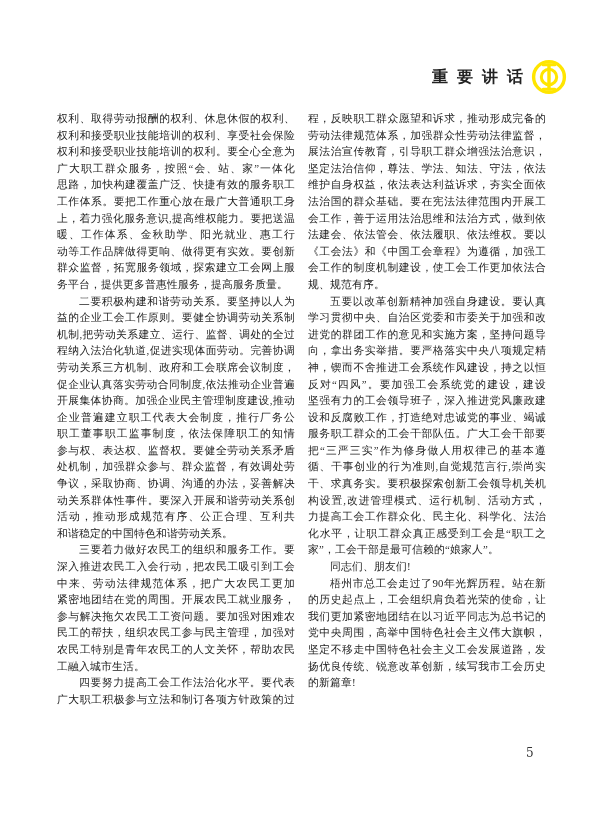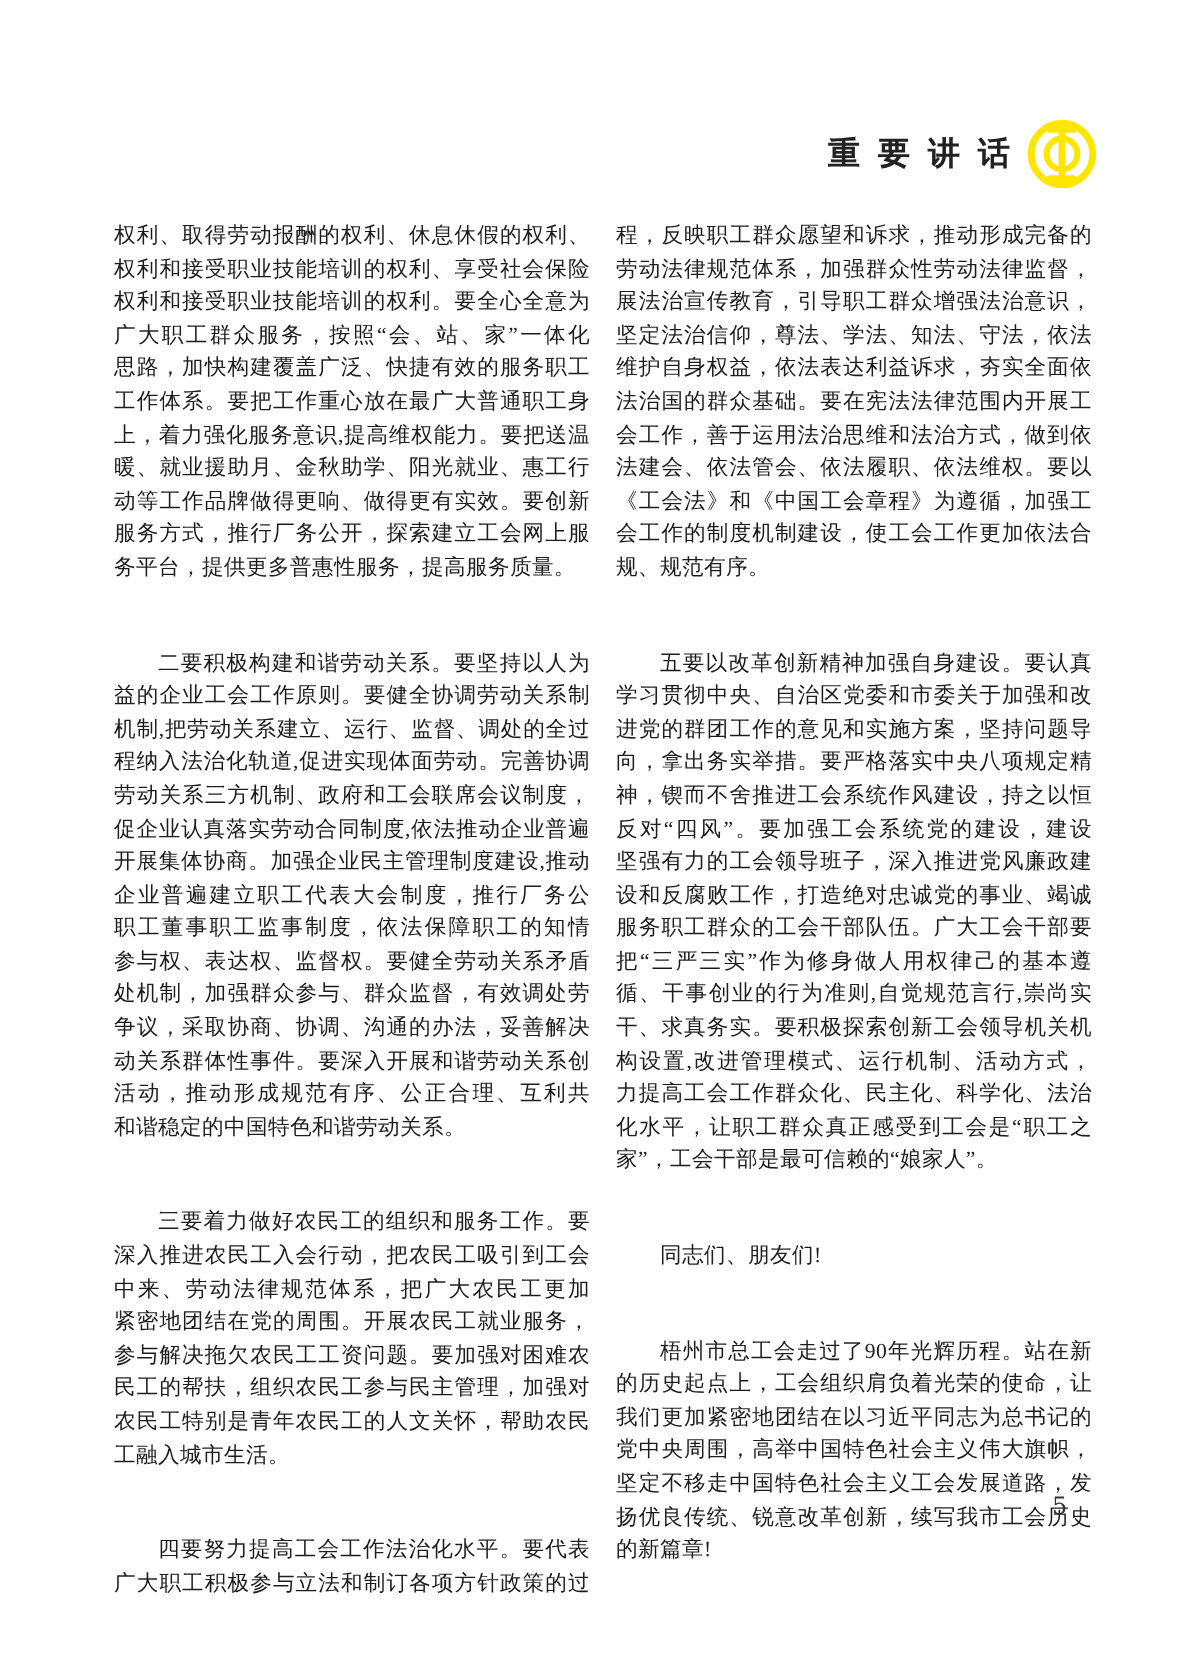--- a/index.html
+++ b/index.html
@@ -2,21 +2,21 @@
 <html><head>
 <meta charset="utf-8">
 <style>
   html,body{margin:0;padding:0;}
   body{
     width:600px;height:827px;position:relative;overflow:hidden;
     background:#ffffff;color:#1c1c1c;
     font-family:"Liberation Serif","DejaVu Serif",serif;
   }
   .header{
-    position:absolute;top:58px;right:50px;
+    position:absolute;top:58px;right:32px;
     display:flex;align-items:center;
   }
   .header-title{
     font-family:"DejaVu Sans","Liberation Sans",sans-serif;
     font-weight:bold;font-size:16px;letter-spacing:9px;
     color:#222;white-space:nowrap;margin-right:-2px;
   }
   .logo{width:38px;height:38px;display:block;}
   .columns{
     position:absolute;top:110px;left:57px;
@@ -24,21 +24,21 @@
   }
   .column{width:238px;}
   .line{
     font-size:10.8px;line-height:16.6px;height:16.6px;
     text-align:justify;text-align-last:justify;
     text-justify:inter-character;
     letter-spacing:0.2px;
     overflow:hidden;
   }
   .line.end{text-align-last:left;}
-  .line.indent{text-indent:22px;margin-top:31px;}
+  .line.indent{text-indent:22px;}
   .page-number{
     position:absolute;top:746px;left:526px;
     font-size:12px;color:#333;
     font-family:"DejaVu Serif","Liberation Serif",serif;
   }
 </style>
 </head>
 <body>
 
 <div>
@@ -58,23 +58,23 @@
 
   <div class="columns">
     <div class="column">
         <div class="line">权利、取得劳动报酬的权利、休息休假的权利、</div>
         <div class="line">权利和接受职业技能培训的权利、享受社会保险的</div>
         <div class="line">权利和接受职业技能培训的权利。要全心全意为</div>
         <div class="line">广大职工群众服务，按照“会、站、家”一体化</div>
         <div class="line">思路，加快构建覆盖广泛、快捷有效的服务职工</div>
         <div class="line">工作体系。要把工作重心放在最广大普通职工身</div>
         <div class="line">上，着力强化服务意识,提高维权能力。要把送温</div>
-        <div class="line">暖、就业援助月、金秋助学、阳光就业、惠工行</div>
+        <div class="line">暖、工作体系、金秋助学、阳光就业、惠工行</div>
         <div class="line">动等工作品牌做得更响、做得更有实效。要创新</div>
-        <div class="line">服务方式，推行厂务公开，探索建立工会网上服</div>
+        <div class="line">群众监督，拓宽服务领域，探索建立工会网上服</div>
         <div class="line end">务平台，提供更多普惠性服务，提高服务质量。</div>
         <div class="line indent">二要积极构建和谐劳动关系。要坚持以人为</div>
         <div class="line">益的企业工会工作原则。要健全协调劳动关系制度</div>
         <div class="line">机制,把劳动关系建立、运行、监督、调处的全过</div>
         <div class="line">程纳入法治化轨道,促进实现体面劳动。完善协调</div>
         <div class="line">劳动关系三方机制、政府和工会联席会议制度，督</div>
         <div class="line">促企业认真落实劳动合同制度,依法推动企业普遍</div>
         <div class="line">开展集体协商。加强企业民主管理制度建设,推动</div>
         <div class="line">企业普遍建立职工代表大会制度，推行厂务公开、</div>
         <div class="line">职工董事职工监事制度，依法保障职工的知情权、</div>

